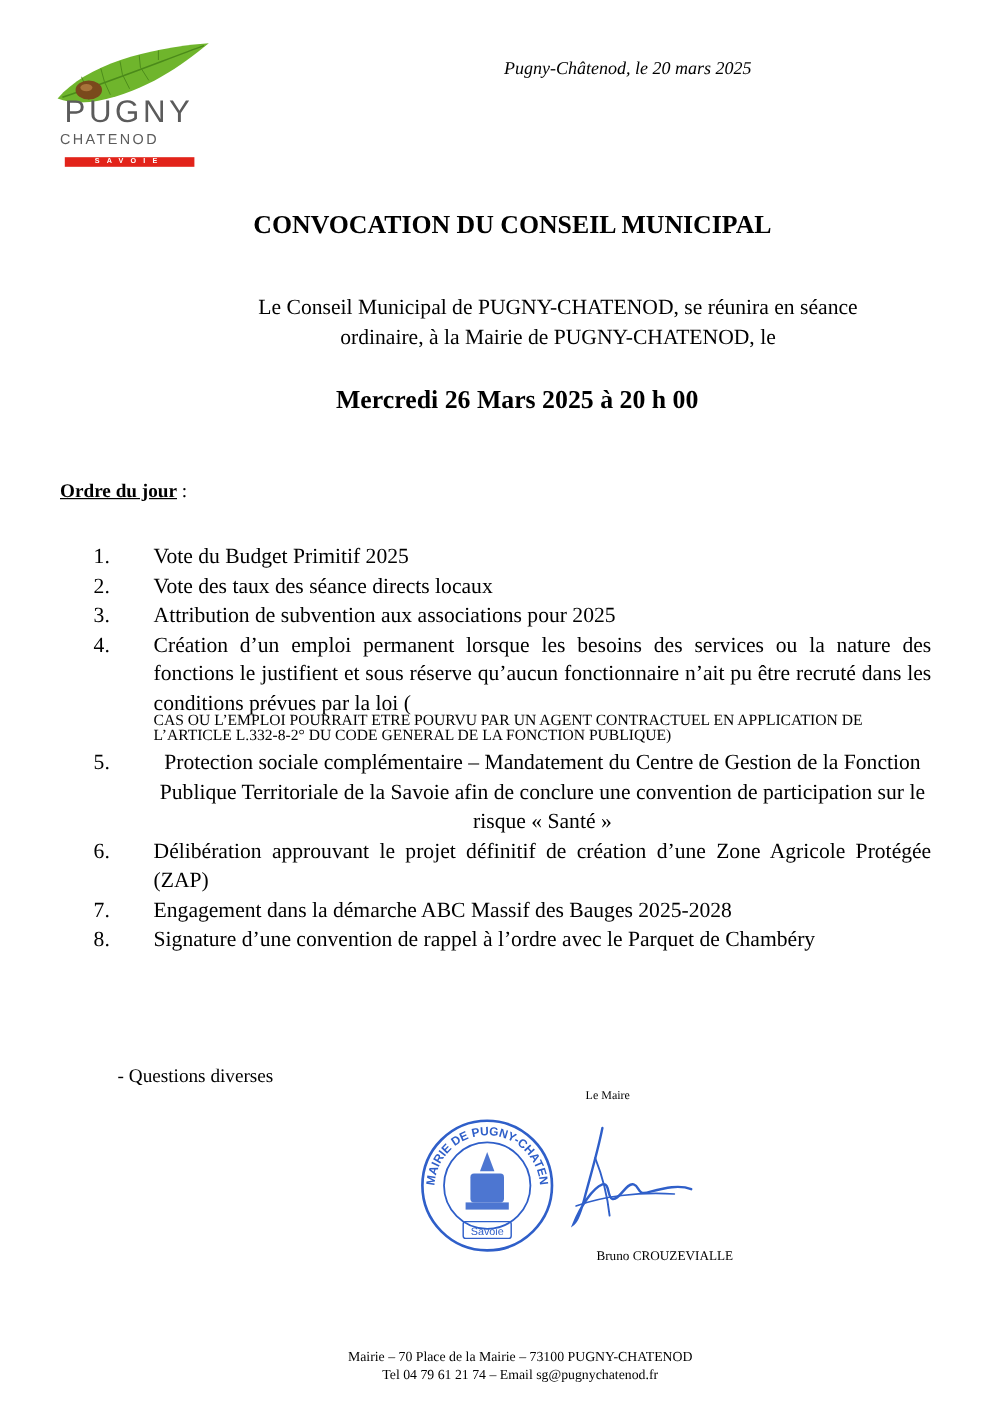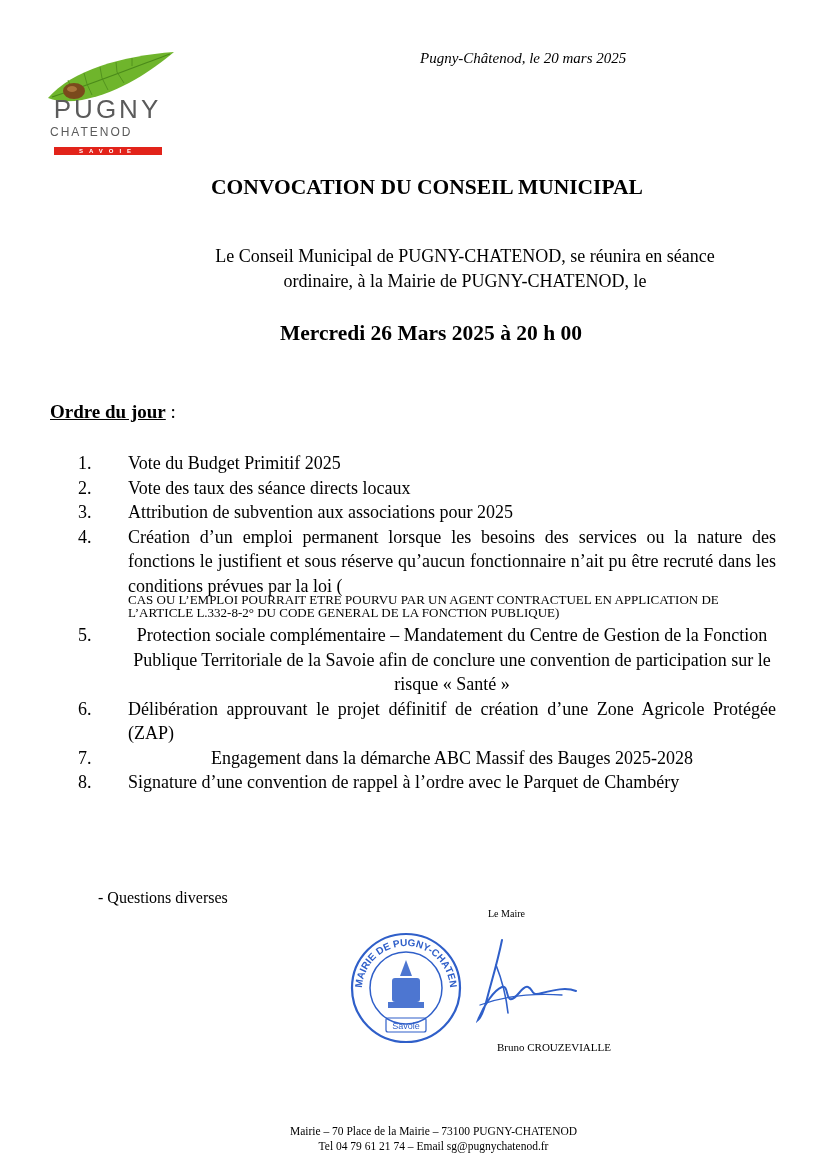--- a/index.html
+++ b/index.html
@@ -2,42 +2,42 @@
 <html><head>
   <meta charset="utf-8">
   <style>
     html, body { margin: 0; padding: 0; background: #ffffff; }
     body {
       width: 827px; height: 1169px; position: relative; overflow: hidden;
       font-family: "Liberation Serif", serif; color: #000;
     }
     .abs { position: absolute; }
     
-    #logo { left: 42px; top: 50px; width: 140px; height: 112px; }
+    #logo { left: 42px; top: 34px; width: 140px; height: 112px; }
     #logo svg { position: absolute; left: 0; top: 0; }
     .logo-text1 {
       position: absolute; left: 8px; top: 44px; width: 115px; text-align: center;
       font-family: "Liberation Sans", sans-serif; font-size: 26px; letter-spacing: 3px;
       color: #5b5b5b;
     }
     .logo-text2 {
       position: absolute; left: 8px; top: 75px; width: 115px; text-align: left;
       font-family: "Liberation Sans", sans-serif; font-size: 12px; letter-spacing: 2px;
       color: #5b5b5b;
     }
     .logo-band {
       position: absolute; left: 12px; top: 97px; width: 108px; height: 8px;
       background: #e2231a; color: #fff; font-family: "Liberation Sans", sans-serif;
       font-size: 6px; letter-spacing: 6px; text-align: center; line-height: 8px; font-weight: bold;
     }
     #date-line { left: 420px; top: 50px; font-size: 15px; font-style: italic; }
     #title { left: 0; width: 854px; top: 175px; text-align: center; font-size: 21.5px; font-weight: bold; }
     #intro { left: 100px; width: 730px; top: 244px; text-align: center; font-size: 18px; line-height: 25px; }
     #meeting { left: 0; width: 862px; top: 321px; text-align: center; font-size: 21.5px; font-weight: bold; }
-    #agenda-head { left: 50px; top: 401px; font-size: 19px; }
+    #agenda-head { left: 50px; top: 401px; font-size: 16px; }
     #agenda-head .u { font-weight: bold; text-decoration: underline; }
     #agenda { left: 78px; top: 451px; width: 698px; font-size: 18px; line-height: 24.5px; }
     .item { display: flex; }
     .num { width: 50px; flex: none; }
     .txt { flex: 1; text-align: justify; }
     .item4note { font-size: 13px; line-height: 13px; display: block; text-align: left; margin-top: -5px; margin-bottom: 4px; }
     #misc { left: 98px; top: 889px; font-size: 16px; }
     #maire-label { left: 488px; top: 908px; font-size: 10px; }
     #stamp { left: 348px; top: 930px; width: 115px; height: 115px; }
     #signature { left: 472px; top: 935px; width: 110px; height: 90px; }
@@ -106,21 +106,21 @@
   <div class="item">
     <span class="num">5.</span>
     <span class="txt" style="text-align:center">Protection sociale complémentaire – Mandatement du Centre de Gestion de la Fonction Publique Territoriale de la Savoie afin de conclure une convention de participation sur le risque « Santé »</span>
   </div>
   <div class="item">
     <span class="num">6.</span>
     <span class="txt">Délibération approuvant le projet définitif de création d’une Zone Agricole Protégée (ZAP)</span>
   </div>
   <div class="item">
     <span class="num">7.</span>
-    <span class="txt" style="text-align:center">Engagement dans la démarche ABC Massif des Bauges 2025-2028</span>
+    <span class="txt" style="text-align:left">Engagement dans la démarche ABC Massif des Bauges 2025-2028</span>
   </div>
   <div class="item">
     <span class="num">8.</span>
     <span class="txt">Signature d’une convention de rappel à l’ordre avec le Parquet de Chambéry</span>
   </div>
 </div>
 
 <div id="misc" class="abs">-  Questions diverses</div>
 
 <div id="maire-label" class="abs">Le Maire</div>

